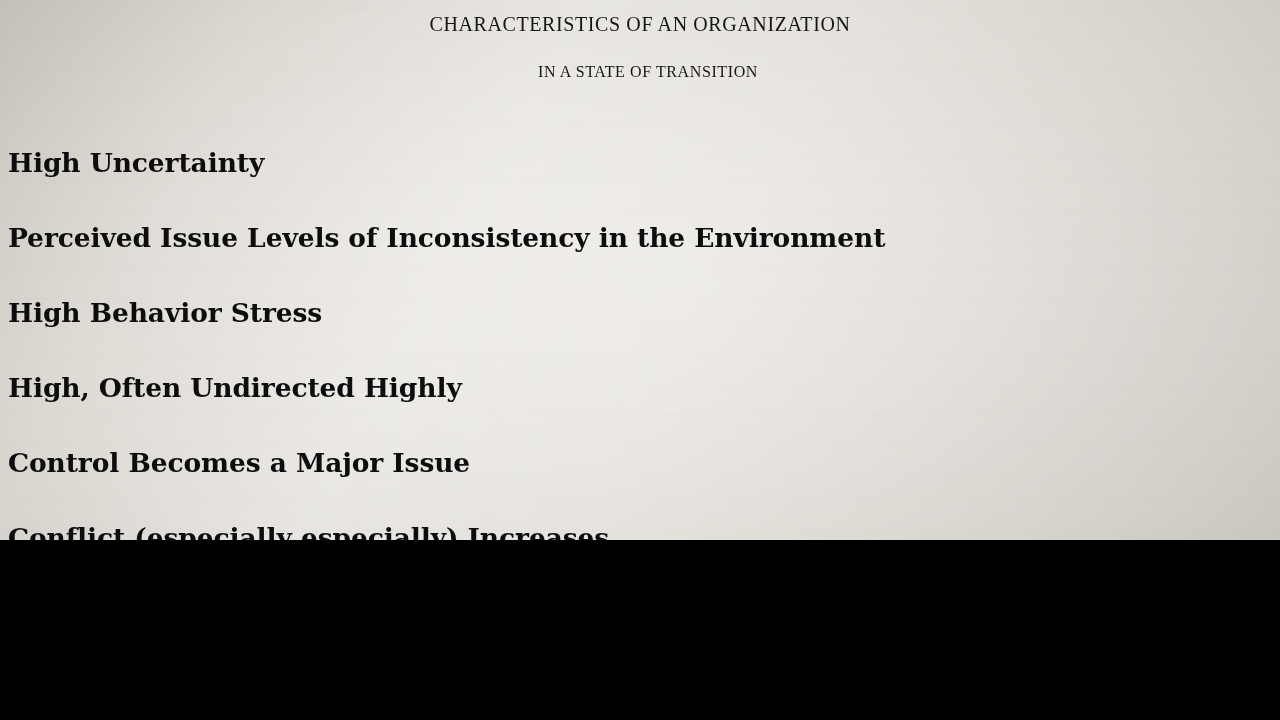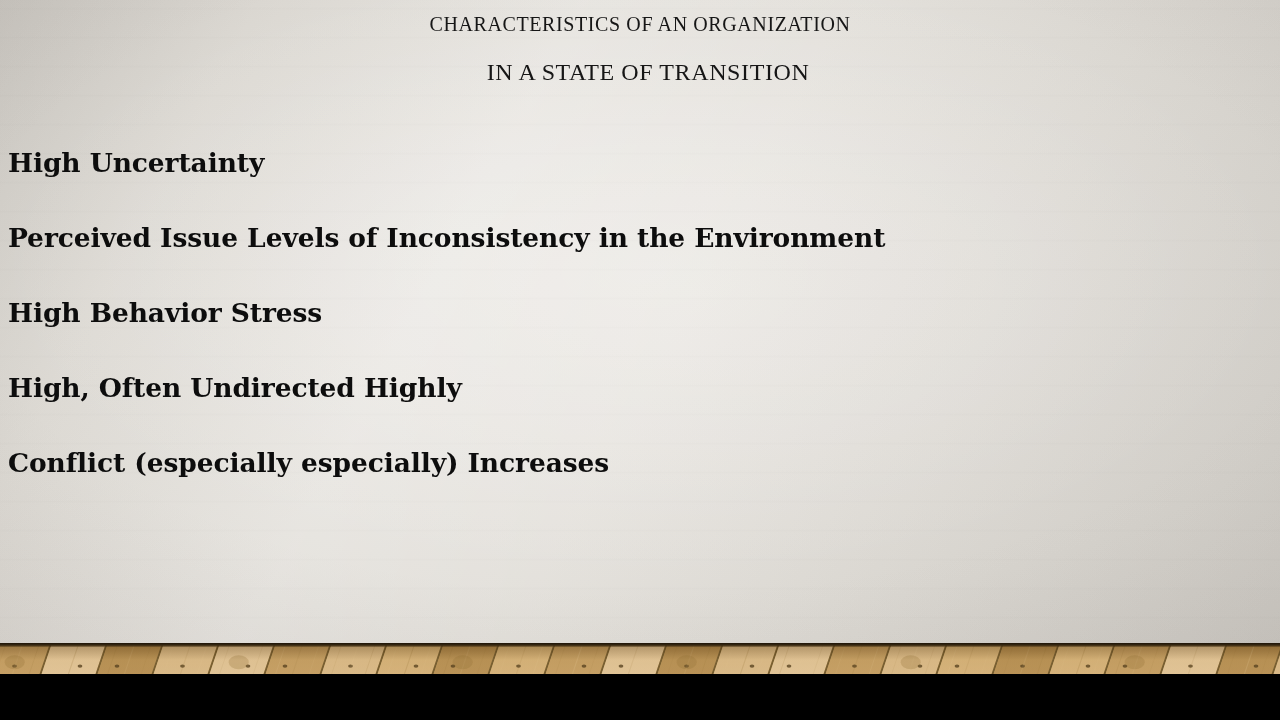--- a/index.html
+++ b/index.html
@@ -5,21 +5,21 @@
 <style>
   html, body {
     margin: 0;
     padding: 0;
     background: #000;
   }
 
   #slide {
     position: relative;
     width: 1280px;
-    height: 674px;
+    height: 540px;
     overflow: hidden;
     font-family: "Liberation Serif", "DejaVu Serif", serif;
     -webkit-font-smoothing: antialiased;
   }
 
   
   #wall {
     position: absolute;
     left: 0;
     top: 0;
@@ -148,28 +148,29 @@
 
 <div id="slide">
 
   <div id="wall"></div>
   <div id="wall-sheen"></div>
   <div id="wall-vignette"></div>
   <div id="wall-bands"></div>
 
   <div id="title">
     <span class="tline" style="font-size: 20px;">Characteristics of an Organization</span>
-    <span class="tline" style="font-size: 24px; margin-left: 16px;">in a State of Transition</span>
+    <span class="tline" style="font-size: 16px; margin-left: 16px;">in a State of Transition</span>
   </div>
 
   <div id="bullets">
     <span class="bullet">High Uncertainty</span>
     <span class="bullet">Perceived Issue Levels of Inconsistency in the Environment</span>
     <span class="bullet">High Behavior Stress</span>
     <span class="bullet">High, Often Undirected Highly</span>
+    <span class="bullet">Control Becomes a Major Issue</span>
     <span class="bullet">Conflict (especially especially) Increases</span>
   </div>
 
   <div id="floor">
     <div id="floor-shadow"></div>
     <svg id="floor-svg" width="1280" height="77" viewBox="0 0 1280 77">
       <defs>
         <linearGradient id="wa" x1="0" y1="0" x2="0" y2="1">
           <stop offset="0%" stop-color="#C8A264"></stop>
           <stop offset="45%" stop-color="#D3AE75"></stop>

